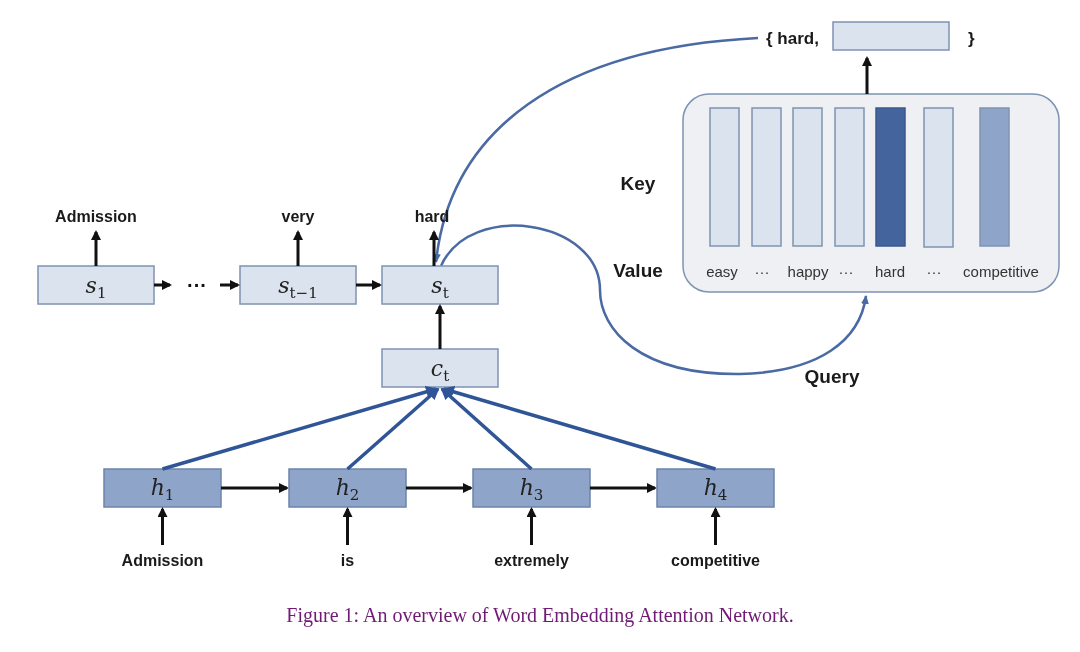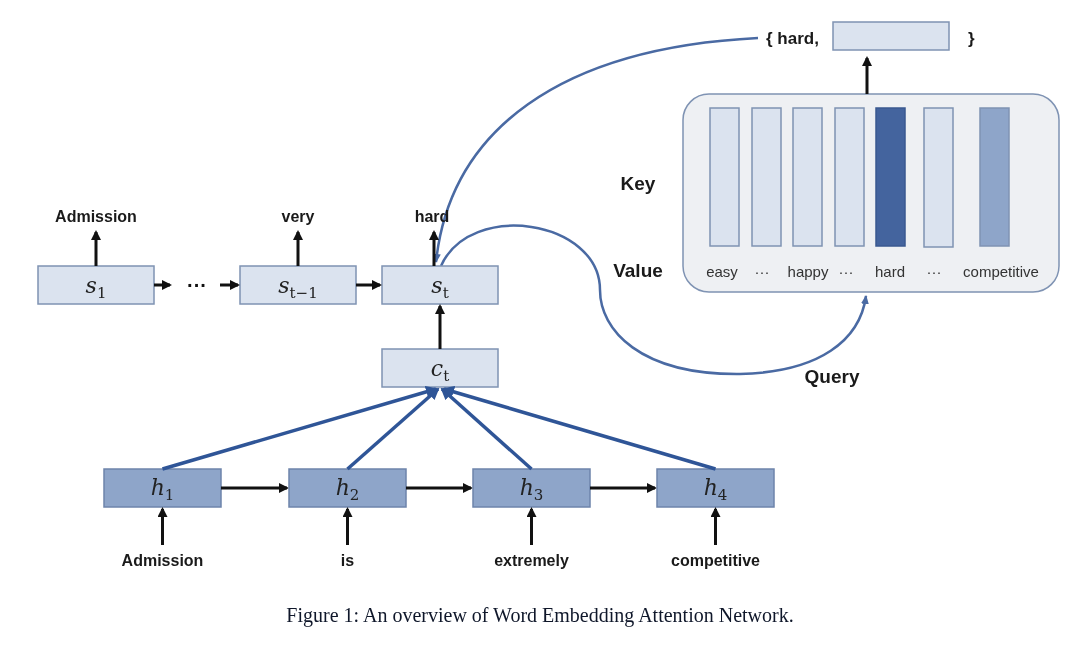--- a/index.html
+++ b/index.html
@@ -3,21 +3,21 @@
 <meta charset="utf-8">
 <style>
   html, body { margin:0; padding:0; background:#ffffff; }
   body { width:1080px; height:652px; position:relative; overflow:hidden; font-family:"Liberation Sans", sans-serif; }
   #diagram { position:absolute; left:0; top:0; width:1080px; height:652px; }
   .lbl { font-family:"Liberation Sans", sans-serif; font-weight:bold; fill:#1a1a1a; }
   .math { font-family:"DejaVu Serif", serif; font-style:italic; fill:#222; }
   .sub { font-family:"DejaVu Serif", serif; fill:#222; }
   .vocab { font-family:"Liberation Sans", sans-serif; fill:#333; font-size:15px; }
   .caption { position:absolute; left:0; width:1080px; top:604px; text-align:center;
-             font-family:"Liberation Serif", serif; font-size:20px; color:#0f172a; }
+             font-family:"Liberation Serif", serif; font-size:20px; color:#701a75; }
 </style>
 </head>
 <body>
 
 <svg id="diagram" viewBox="0 0 1080 652" xmlns="http://www.w3.org/2000/svg">
   <defs>
     <marker id="ah-black" markerWidth="10" markerHeight="10" refX="8" refY="5" orient="auto" markerUnits="userSpaceOnUse">
       <path d="M0,0 L10,5 L0,10 z" fill="#111"></path>
     </marker>
     <marker id="ah-blue" markerWidth="12" markerHeight="12" refX="10" refY="6" orient="auto" markerUnits="userSpaceOnUse">

